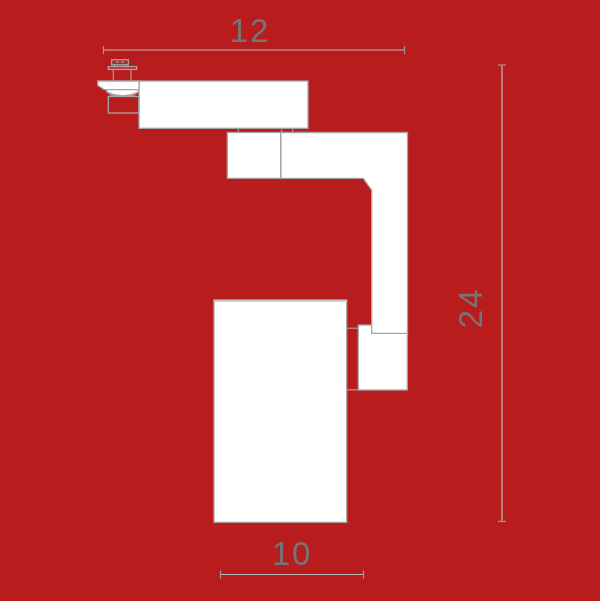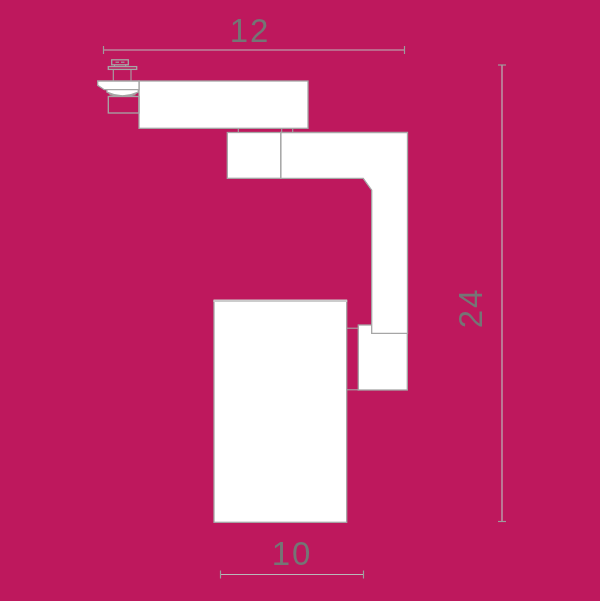--- a/index.html
+++ b/index.html
@@ -7,21 +7,21 @@
     padding: 0;
     background: #ffffff;
     width: 600px;
     height: 601px;
     overflow: hidden;
   }
   .canvas {
     width: 600px;
     height: 601px;
     position: relative;
-    background: #be185d;
+    background: #b91c1c;
   }
   svg { display: block; }
   .dim-text {
     font-family: "Liberation Sans", "DejaVu Sans", sans-serif;
     font-size: 33px;
     font-weight: 300;
     letter-spacing: 2px;
     fill: #757575;
   }
   .outline {

